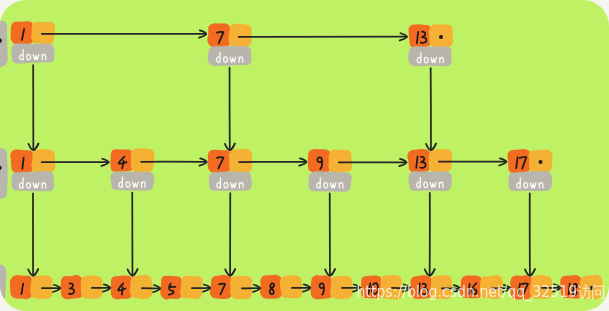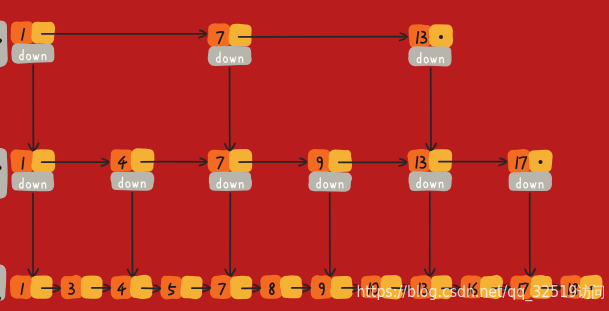--- a/index.html
+++ b/index.html
@@ -1,18 +1,18 @@
 <!DOCTYPE html>
 <html><head>
 <meta charset="utf-8">
 <style>
   html,body{margin:0;padding:0;}
   body{width:609px;height:311px;overflow:hidden;background:#F5F4EF;
        font-family:"DejaVu Sans",sans-serif;}
-  #stage{position:relative;width:609px;height:311px;overflow:hidden;background:#b91c1c;}
+  #stage{position:relative;width:609px;height:311px;overflow:hidden;background:#bef264;border-radius:26px;}
   svg#canvas{position:absolute;left:0;top:0;width:609px;height:311px;display:block;}
   .wm{font-family:"DejaVu Sans",sans-serif;}
 </style>
 </head>
 <body>
 
 <div id="stage">
   <svg id="canvas" viewBox="0 0 609 311">
       <g>
         <g>

